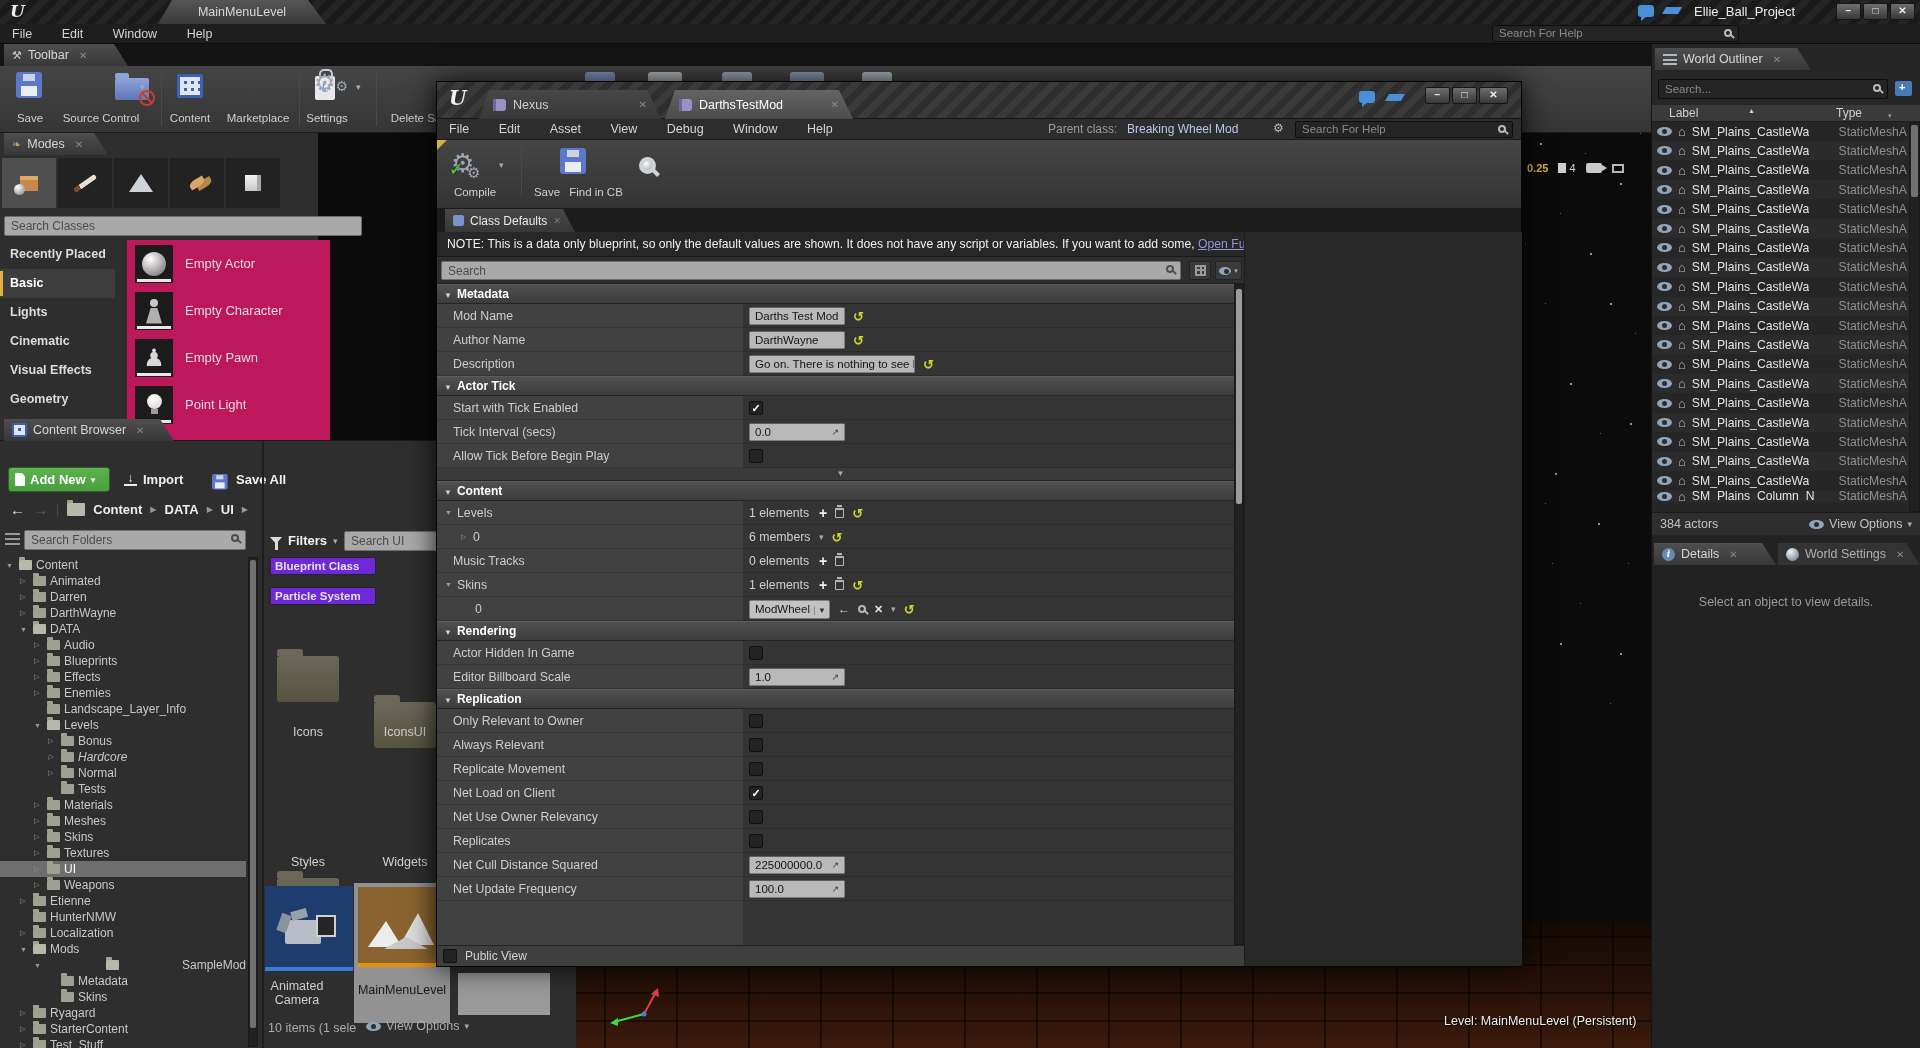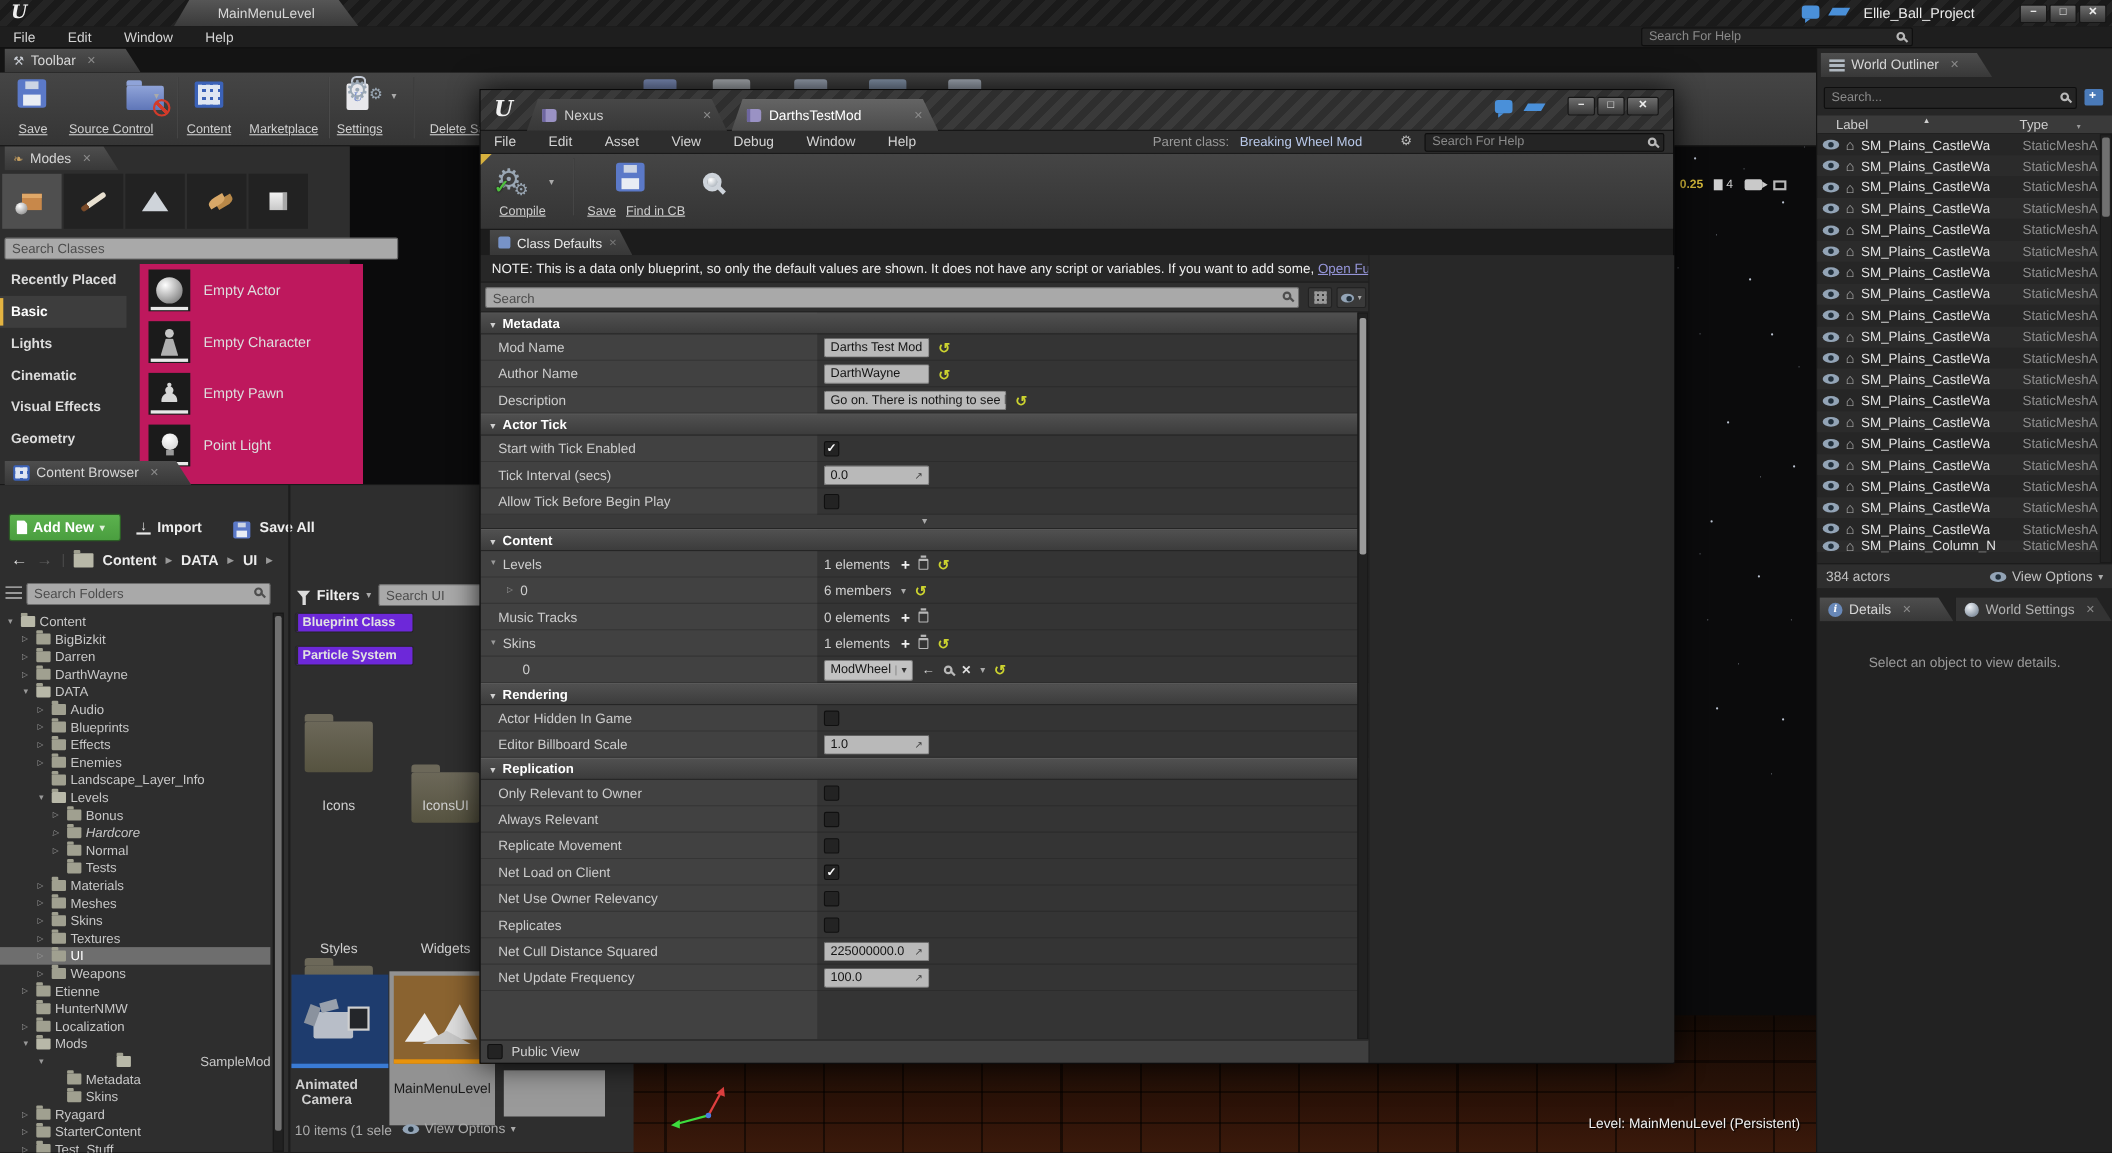--- a/index.html
+++ b/index.html
@@ -25,21 +25,21 @@
   .i-bubble::after{content:'';position:absolute;left:3px;bottom:-4px;border-top:4px solid #4a90d9;border-right:5px solid transparent;}
   .i-cap{width:16px;height:7px;background:#4a90d9;transform:skewX(-30deg);display:inline-block;margin-top:4px;}
 
   
   .ptab{height:22px;background:linear-gradient(#4e4e4e,#383838);clip-path:polygon(0 0,calc(100% - 14px) 0,100% 100%,0 100%);display:flex;align-items:center;padding:0 8px;gap:6px;color:#d6d6d6;font-size:12.5px;}
   .ptab .x{color:#8a8a8a;font-size:10px;margin-left:4px;}
   .ptab.inactive{background:#333;color:#b0b0b0;}
 
   
   .main-toolbar{left:0;top:66px;width:1651px;height:67px;background:linear-gradient(#454545,#353535);border-bottom:1px solid #1b1b1b;}
-  .tb-label{position:absolute;top:46px;color:#cfcfcf;font-size:11.5px;text-align:center;text-decoration:underline;}
+  .tb-label{position:absolute;top:46px;color:#cfcfcf;font-size:11.5px;text-align:center;}
   .tb-sep{position:absolute;top:4px;width:1px;height:56px;background:#262626;border-right:1px solid #4a4a4a;}
   .i-floppy{width:26px;height:26px;background:#5b79c8;border-radius:3px;position:relative;display:inline-block;}
   .i-floppy::before{content:'';position:absolute;left:5px;bottom:2px;width:16px;height:10px;background:#e9edf4;}
   .i-floppy::after{content:'';position:absolute;left:7px;top:2px;width:12px;height:7px;background:#ccd4e4;}
   .i-floppy.sm{transform:scale(.6);transform-origin:left top;}
   .i-scfolder{width:34px;height:22px;background:linear-gradient(#8fa3d8,#5f76b8);border-radius:2px;position:relative;display:inline-block;}
   .i-scfolder::before{content:'';position:absolute;top:-5px;left:0;width:14px;height:5px;background:#8fa3d8;border-radius:2px 2px 0 0;}
   .i-scfolder::after{content:'';position:absolute;right:-6px;bottom:-6px;width:12px;height:12px;border:2.5px solid #d23b2a;border-radius:50%;background:linear-gradient(45deg,transparent 42%,#d23b2a 42% 58%,transparent 58%);}
   .i-grid{width:26px;height:24px;background:#3b62b8;border-radius:2px;padding:3px;display:inline-block;}
   .i-grid i{display:block;width:100%;height:100%;background:repeating-linear-gradient(0deg,#dfe6f2 0 4px,transparent 4px 7px),repeating-linear-gradient(90deg,#dfe6f2 0 4px,transparent 4px 7px);}
@@ -397,21 +397,21 @@
     <div class="search-inp" style="left:24px;top:89px;width:222px;height:20px;"><span>Search Folders</span><span class="i-mag" style="float:right;margin-top:3px;"></span></div>
     <div class="tree" id="folder-tree">
         <div class="tree-row" style="padding-left: 6px;">
           <span class="tree-arrow">▼</span>
           <span class="i-folder open"></span>
           <span class="tree-label">Content</span>
         </div>
         <div class="tree-row" style="padding-left: 20px;">
           <span class="tree-arrow">▷</span>
           <span class="i-folder"></span>
-          <span class="tree-label">BigBizkit</span>
+          <span class="tree-label">Animated</span>
         </div>
         <div class="tree-row" style="padding-left: 20px;">
           <span class="tree-arrow">▷</span>
           <span class="i-folder"></span>
           <span class="tree-label">Darren</span>
         </div>
         <div class="tree-row" style="padding-left: 20px;">
           <span class="tree-arrow">▷</span>
           <span class="i-folder"></span>
           <span class="tree-label">DarthWayne</span>
@@ -578,21 +578,21 @@
     <div class="grid-label" style="left:355px;top:414px;">Widgets</div>
 
     <div class="abs" style="left:265px;top:445px;width:88px;height:85px;background:#1e3c6e;border-bottom:4px solid var(--c-blue);">
       <svg width="88" height="81">
         <rect x="20" y="34" width="36" height="24" rx="2" fill="#b8bec8"></rect>
         <rect x="52" y="30" width="18" height="20" fill="#24262a" stroke="#d0d0d0" stroke-width="2"></rect>
         <rect x="26" y="24" width="16" height="9" fill="#98a0ac" transform="rotate(-15 34 28)"></rect>
         <rect x="14" y="28" width="10" height="18" fill="#8a929e" transform="rotate(20 19 37)"></rect>
       </svg>
     </div>
-    <div class="asset-label" style="left:265px;top:538px;width:64px;font-weight:bold;">Animated Camera</div>
+    <div class="asset-label" style="left:265px;top:538px;width:64px;">Animated Camera</div>
     <div class="abs" style="left:354px;top:442px;width:96px;height:140px;background:#929292;">
       <div style="position:absolute;left:4px;top:4px;width:88px;height:80px;background:#8a6330;border-bottom:4px solid var(--c-orange);">
         <svg width="88" height="76">
           <polygon points="10,60 28,34 44,60" fill="#ececec"></polygon>
           <polygon points="42,58 60,26 76,58" fill="#dedede"></polygon>
           <polygon points="26,62 48,50 70,62" fill="#c8c8c8"></polygon>
         </svg>
       </div>
       <div class="asset-label" style="left:0;top:100px;width:96px;color:#1a1a1a;">MainMenuLevel</div>
     </div>

